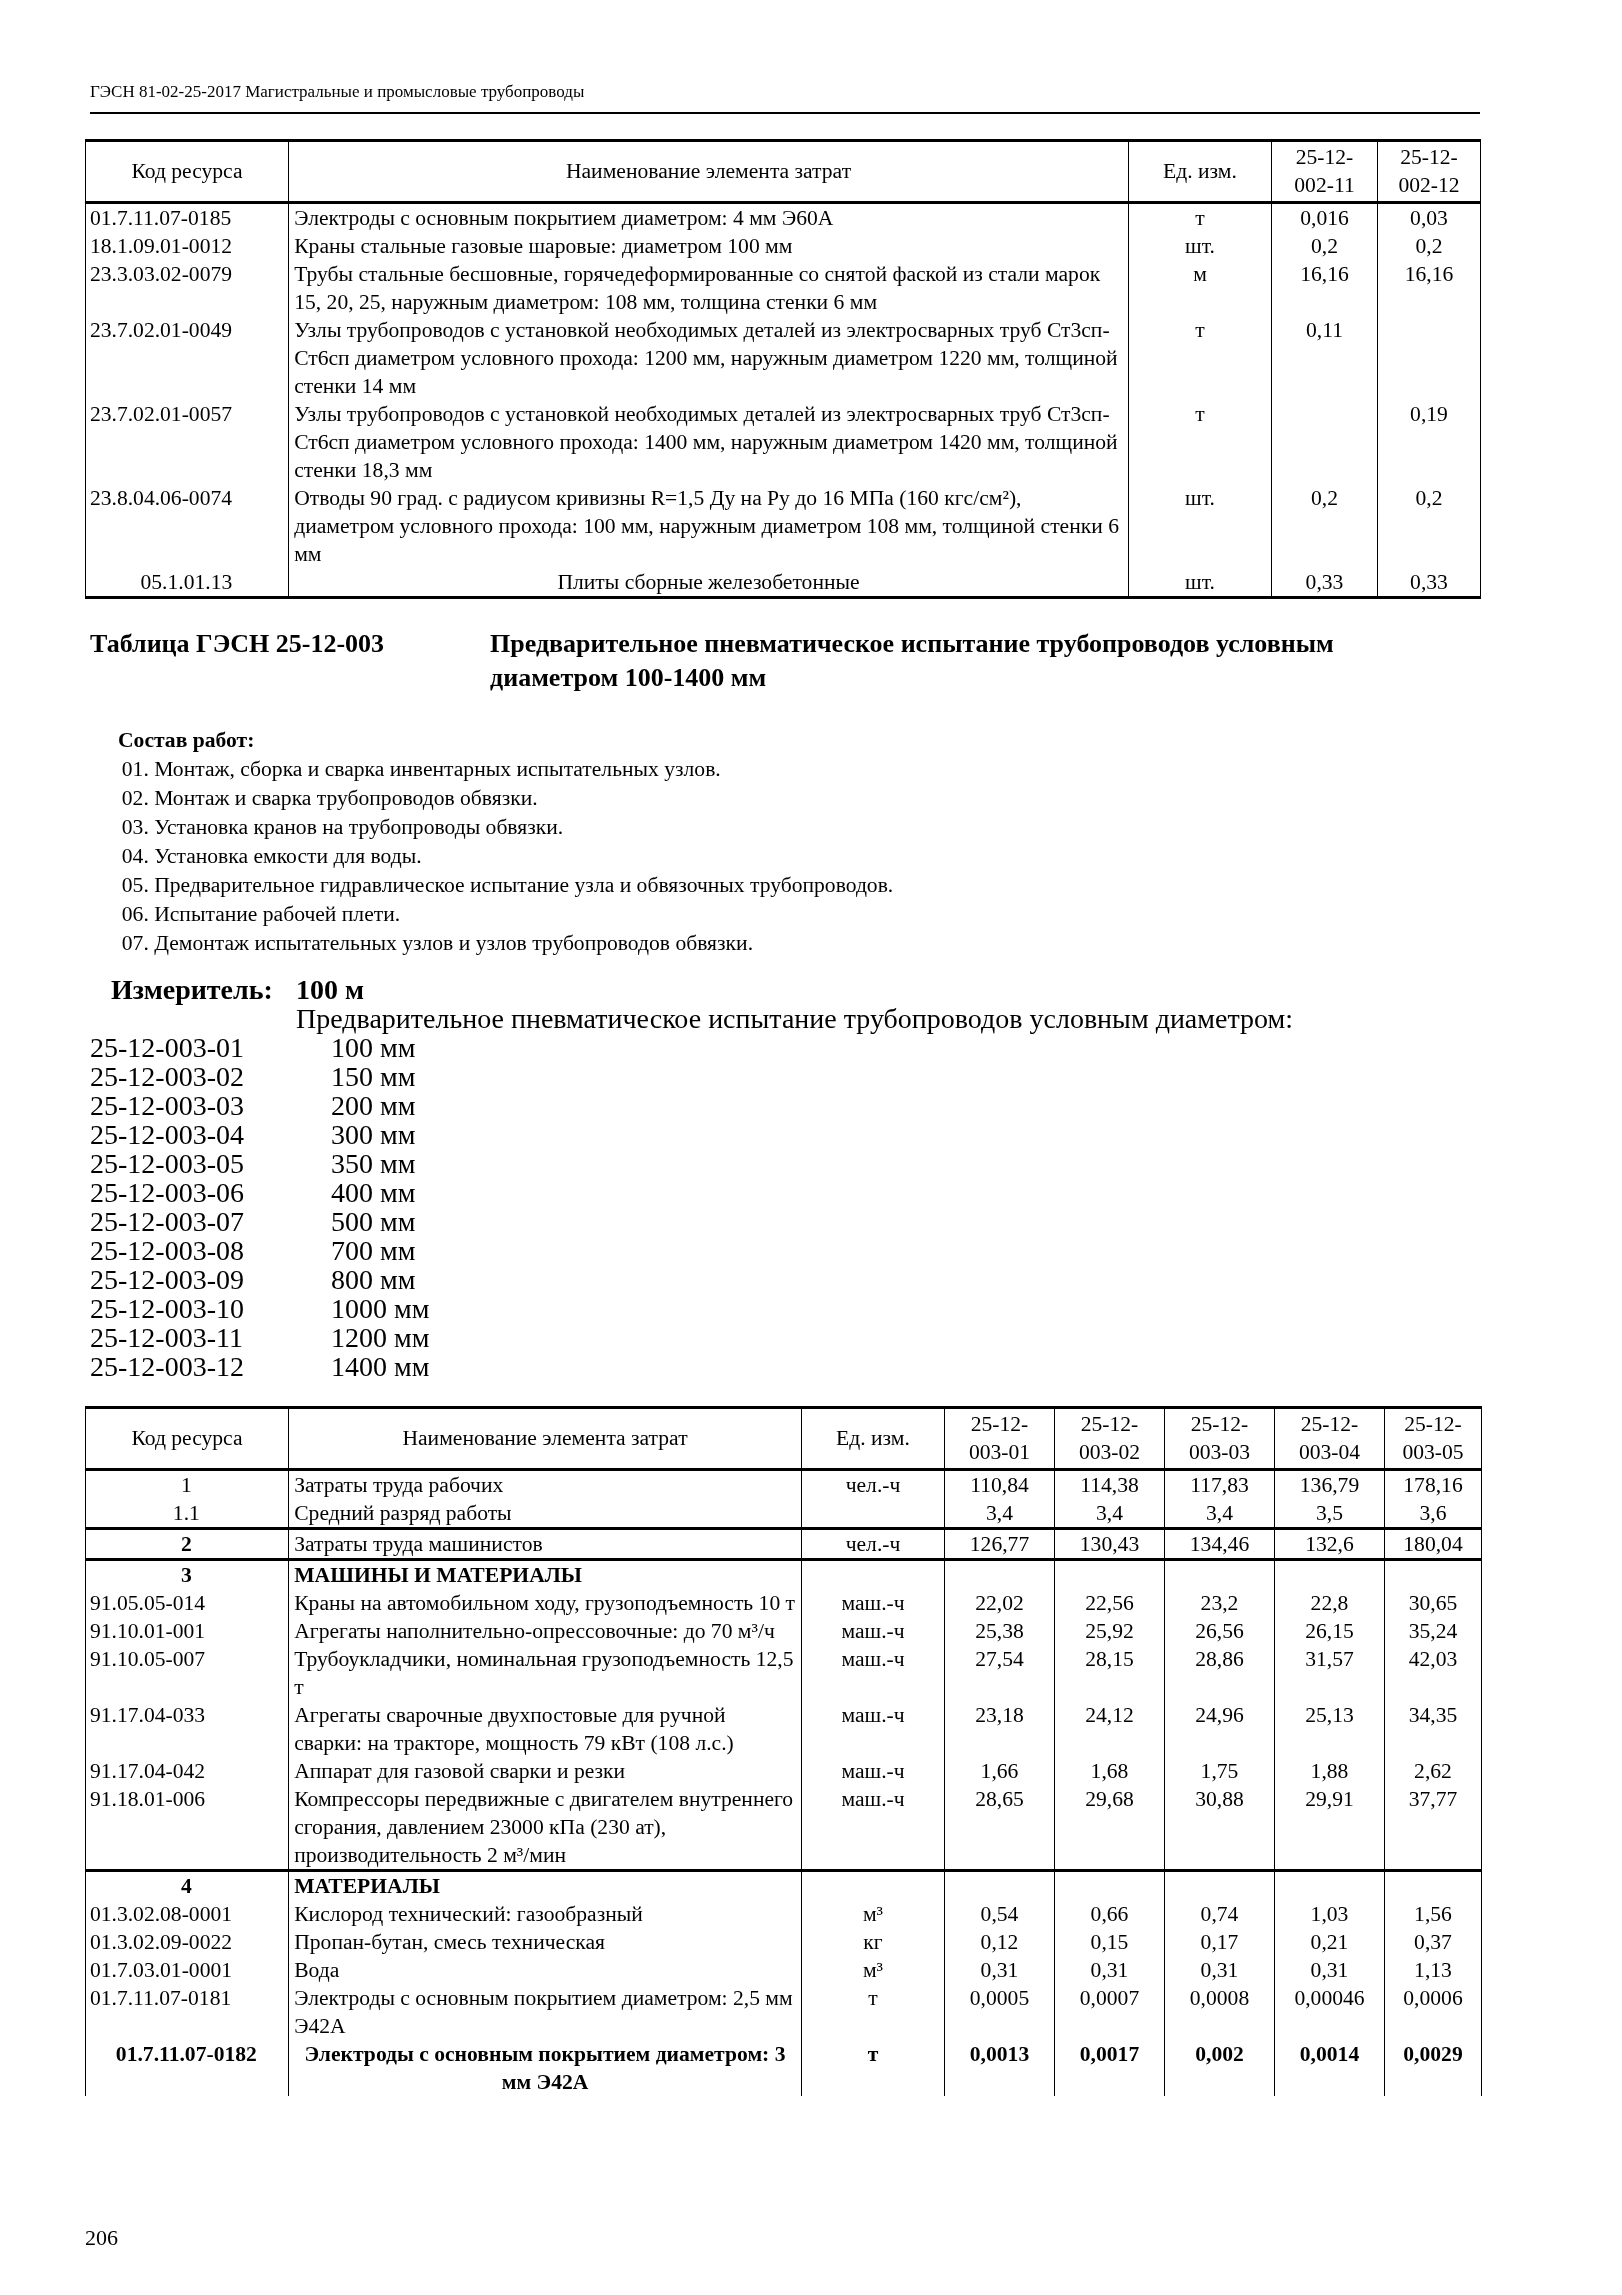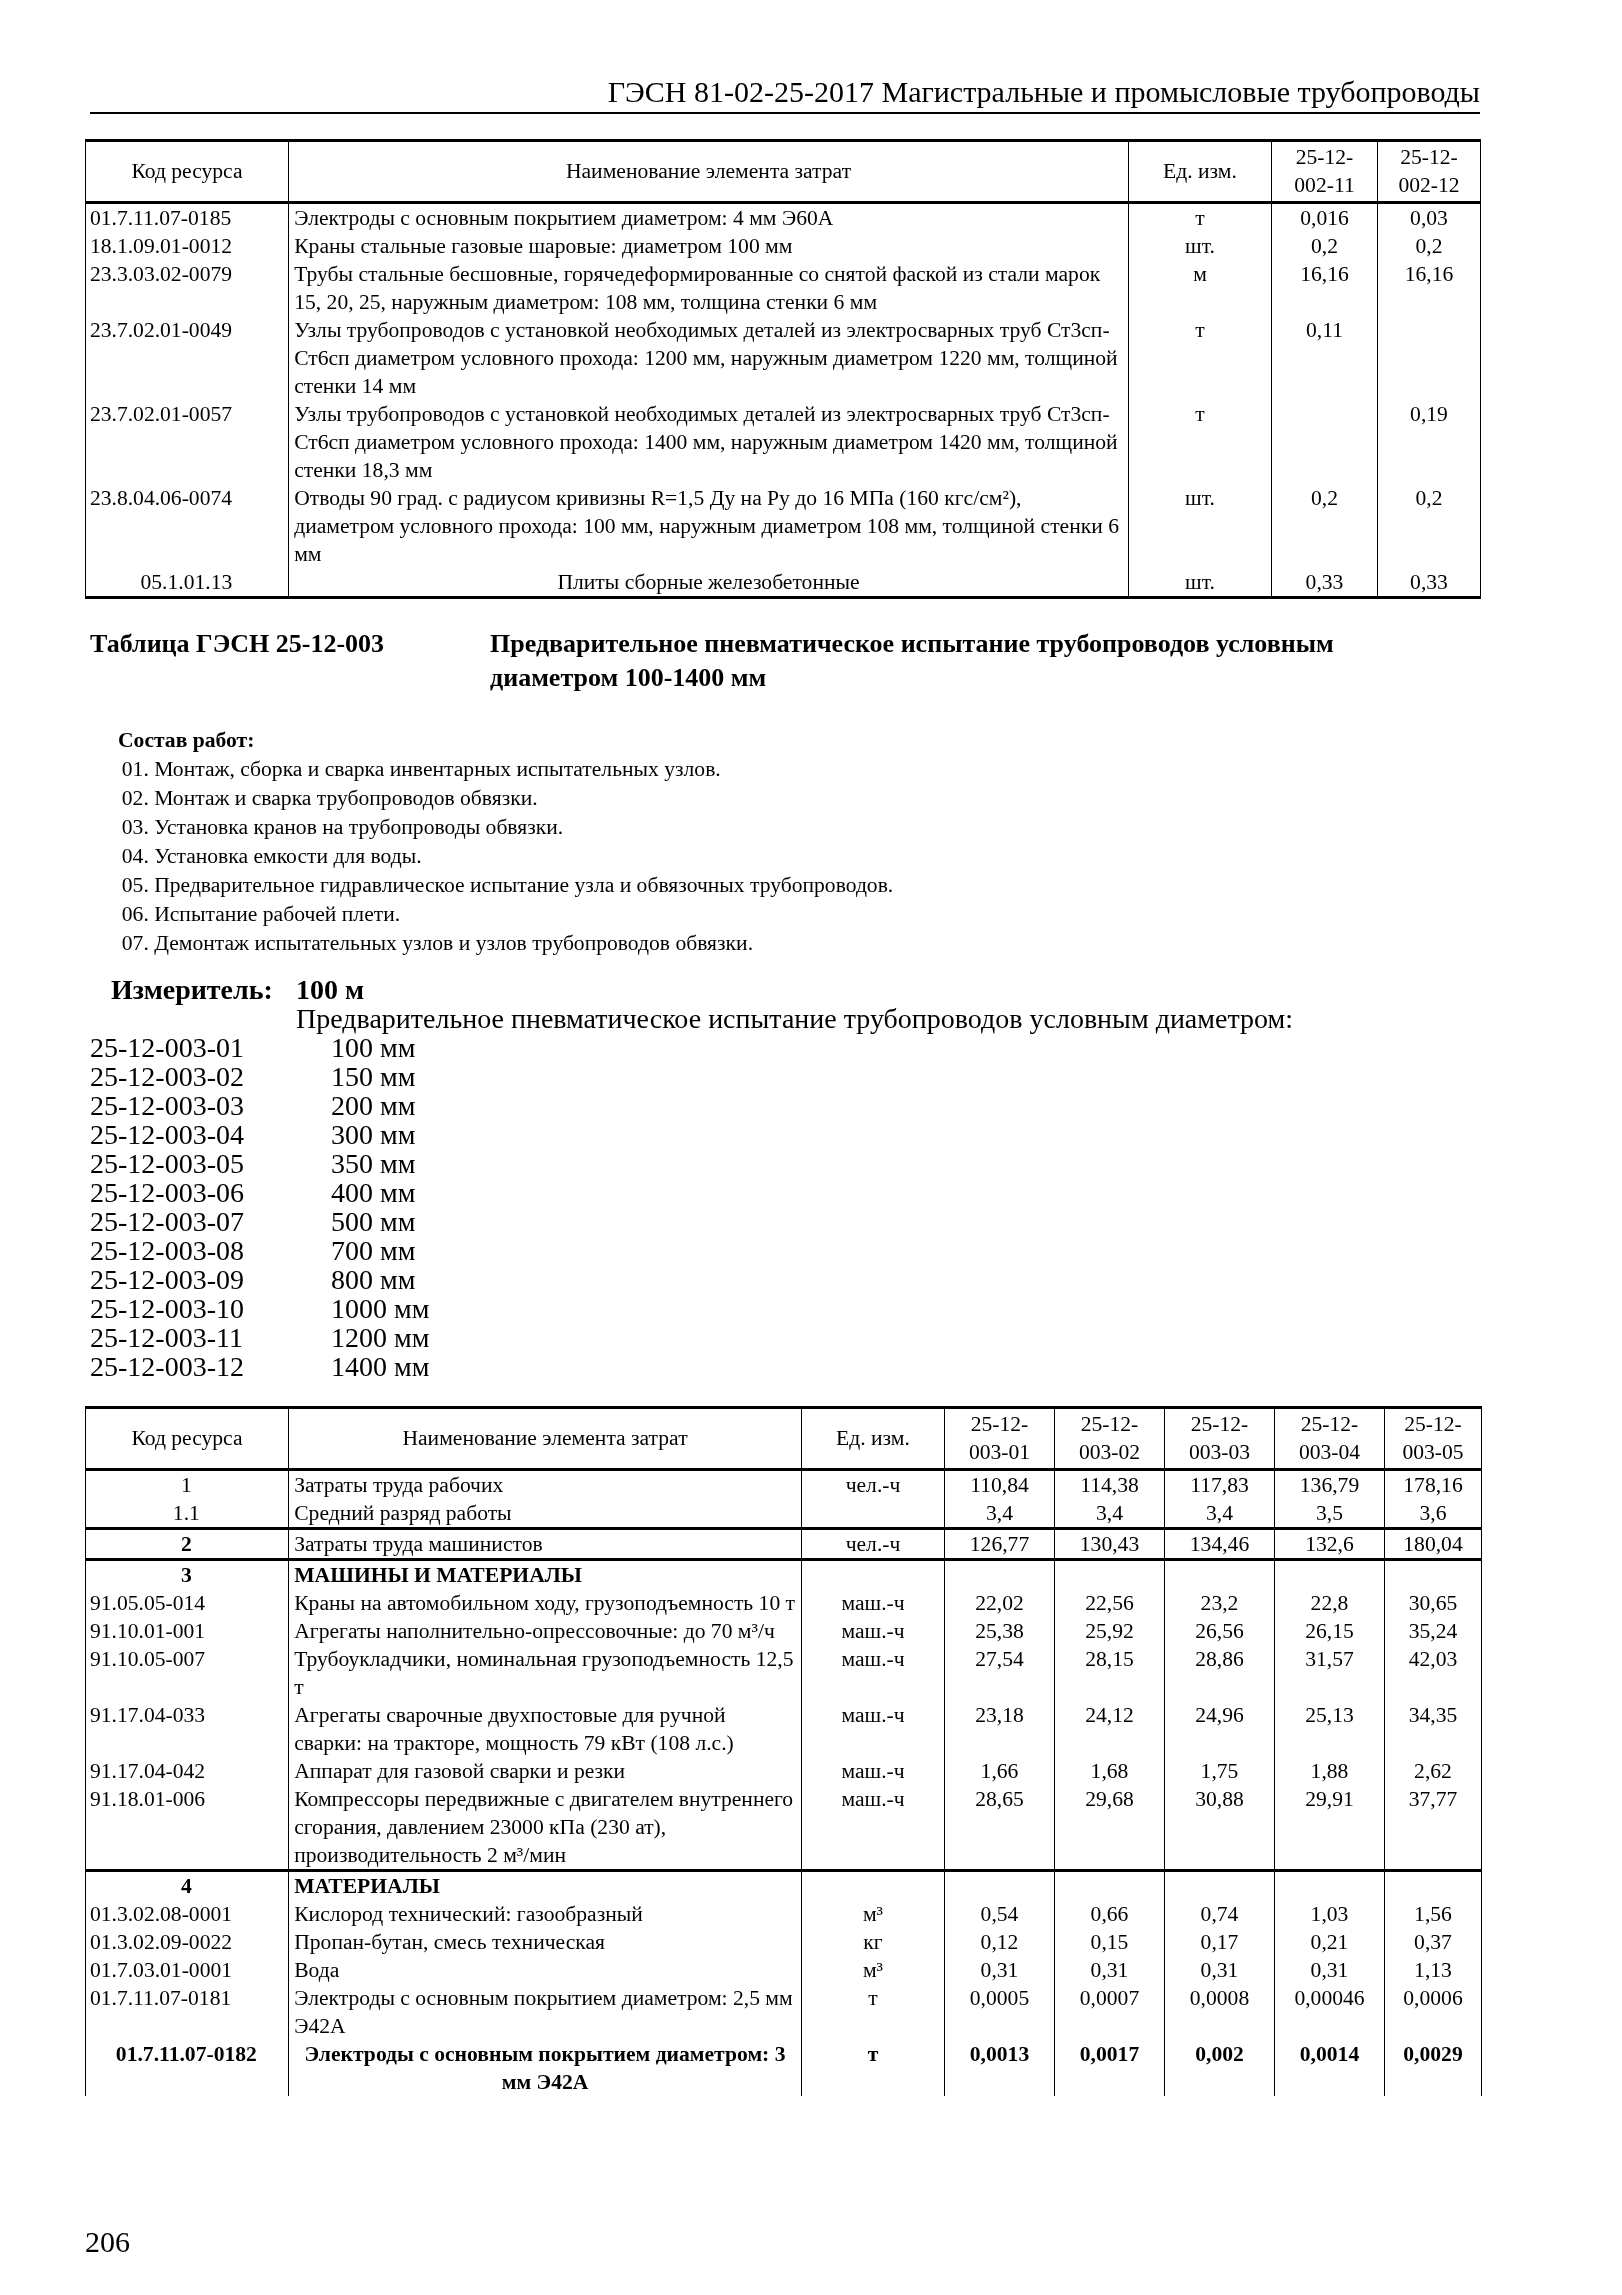--- a/index.html
+++ b/index.html
@@ -1,21 +1,21 @@
 <!DOCTYPE html>
 <html style="font-size:10.5px"><head>
 <meta charset="utf-8">
 <style>
   html, body { margin: 0; padding: 0; background: #ffffff; }
   body { width: 1623px; height: 2295px; position: relative; overflow: hidden;
          font-family: "Liberation Serif", serif; color: #000; }
   .page { position: absolute; left: 0; top: 0; width: 1623px; height: 2295px; }
 
   .running-header { position: absolute; left: 90px; top: 77px; width: 1390px;
-    font-size: 30px; line-height: 30px; border-bottom: 2.6px solid #000; padding-bottom: 5.2px; text-align: right; }
+    font-size: 17px; line-height: 30px; border-bottom: 2.6px solid #000; padding-bottom: 5.2px; }
 
   table.res { position: absolute; left: 85px; border-collapse: collapse; table-layout: fixed;
     font-size: 21.6px; line-height: 28px; }
   table.res th, table.res td { border-left: 1.3px solid #000; border-right: 1.3px solid #000;
     padding: 0 5.2px; vertical-align: top; }
   table.res thead th { font-weight: normal; text-align: center; vertical-align: middle;
     border-top: 3.3px solid #000; border-bottom: 3.3px solid #000; padding: 1.3px 3.9px; }
   table.res td.code { text-align: left; white-space: nowrap; padding-left: 3.9px; }
   table.res td.code.center { text-align: center; }
   table.res td.unit { text-align: center; }
@@ -38,21 +38,21 @@
   .works .item { padding-left: 11.8px; }
 
   .meter { position: absolute; left: 90px; top: 975px; font-size: 28px; line-height: 29px; width: 1374px; }
   .meter .row { position: relative; height: 29px; }
   .meter .lbl { position: absolute; left: 21px; font-weight: bold; }
   .meter .val { position: absolute; left: 206px; font-weight: bold; }
   .meter .desc { position: absolute; left: 206px; }
   .meter .code { position: absolute; left: 0; }
   .meter .dim { position: absolute; left: 241px; }
 
-  .page-number { position: absolute; left: 85px; top: 2225px; font-size: 30px; }
+  .page-number { position: absolute; left: 85px; top: 2225px; font-size: 22px; }
 </style>
 </head>
 <body>
 
 <div class="page">
 
   <div class="running-header">ГЭСН 81-02-25-2017 Магистральные и промысловые трубопроводы</div>
 
   <table class="res" id="t1">
     <colgroup>

